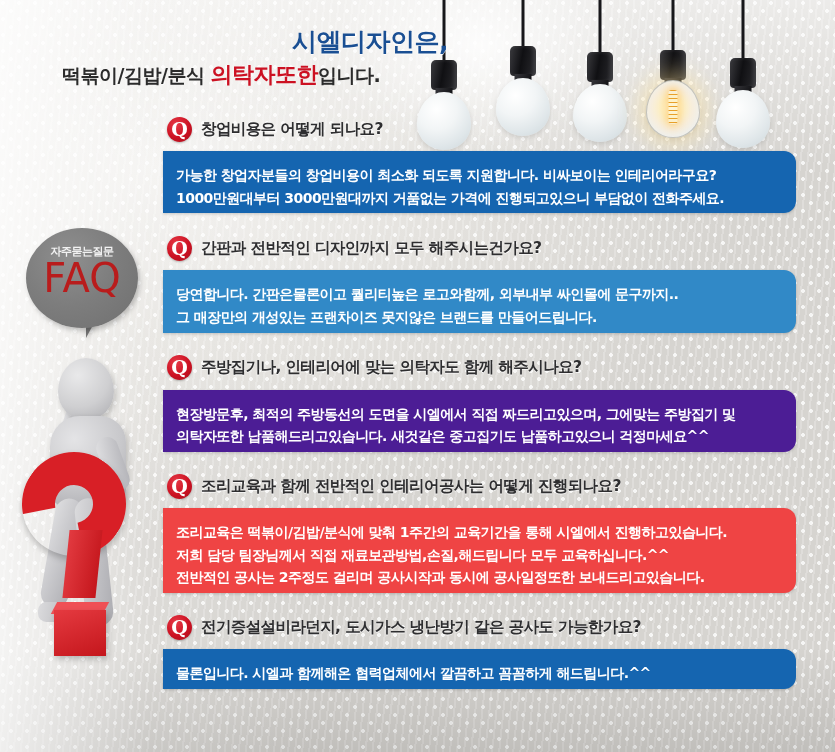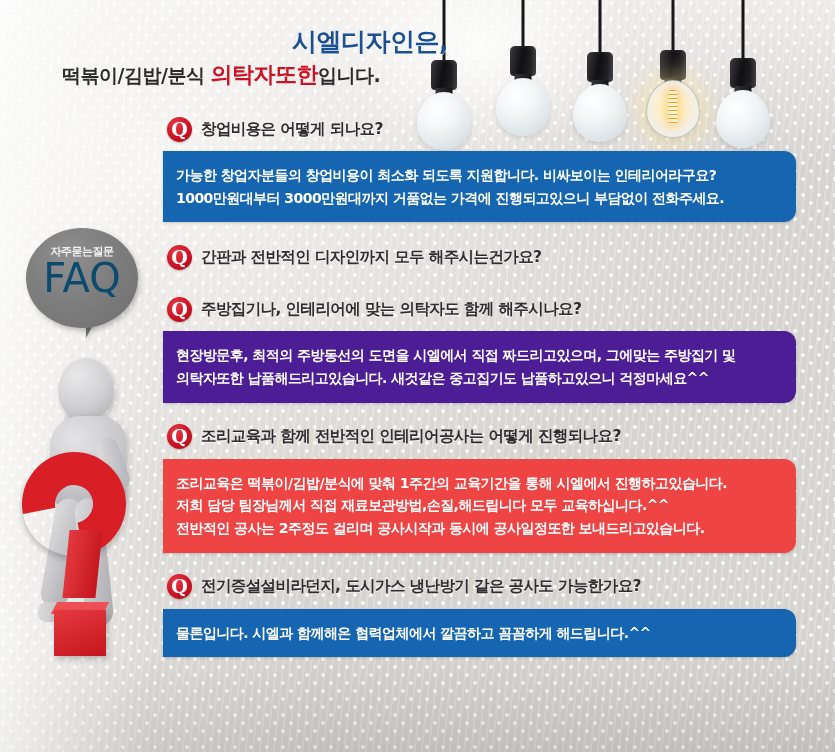--- a/index.html
+++ b/index.html
@@ -189,21 +189,21 @@
     color: #f2f2f2;
     font-size: 11px;
     font-weight: bold;
     letter-spacing: -0.5px;
   }
   .faq-bubble .big {
     position: absolute;
     left: 0; right: 0;
     top: 30px;
     text-align: center;
-    color: #0c4a6e;
+    color: #b91c1c;
     font-size: 40px;
     font-weight: normal;
     letter-spacing: 0px;
     line-height: 1;
   }
 
   
   .thinker {
     position: absolute;
     left: 10px;
@@ -344,21 +344,21 @@
     color: #2e2e30;
     letter-spacing: -0.6px;
     white-space: nowrap;
     text-shadow: 0 1px 0 rgba(255,255,255,0.65);
   }
   .a-box {
     margin-top: 5px;
     width: 633px;
     box-sizing: border-box;
     border-radius: 0 12px 12px 0;
-    padding: 13px 16px 13px 13px;
+    padding: 13px 16px 4px 13px;
     color: #ffffff;
     font-size: 14px;
     font-weight: bold;
     letter-spacing: -0.55px;
     line-height: 1.62;
     box-shadow: 0 1px 3px rgba(0,0,0,0.18);
     margin-left: -2px;
   }
   .a-line { white-space: nowrap; }
   .sp-after-1 { margin-bottom: 18px; }
@@ -452,20 +452,24 @@
         <div class="a-line">가능한 창업자분들의 창업비용이 최소화 되도록 지원합니다. 비싸보이는 인테리어라구요?</div>
         <div class="a-line">1000만원대부터 3000만원대까지 거품없는 가격에 진행되고있으니 부담없이 전화주세요.</div>
       </div>
     </div>
 
     <div class="faq-item sp-after-2">
       <div class="q-row">
         <span class="q-badge">Q</span>
         <span class="q-text">간판과 전반적인 디자인까지 모두 해주시는건가요?</span>
       </div>
+      <div class="a-box" style="background:#3189c7;">
+        <div class="a-line">당연합니다. 간판은물론이고 퀄리티높은 로고와함께, 외부내부 싸인몰에 문구까지..</div>
+        <div class="a-line">그 매장만의 개성있는 프랜차이즈 못지않은 브랜드를 만들어드립니다.</div>
+      </div>
     </div>
 
     <div class="faq-item sp-after-3">
       <div class="q-row">
         <span class="q-badge">Q</span>
         <span class="q-text">주방집기나, 인테리어에 맞는 의탁자도 함께 해주시나요?</span>
       </div>
       <div class="a-box" style="background:#4c1d95;">
         <div class="a-line">현장방문후, 최적의 주방동선의 도면을 시엘에서 직접 짜드리고있으며, 그에맞는 주방집기 및</div>
         <div class="a-line">의탁자또한 납품해드리고있습니다. 새것같은 중고집기도 납품하고있으니 걱정마세요^^</div>

